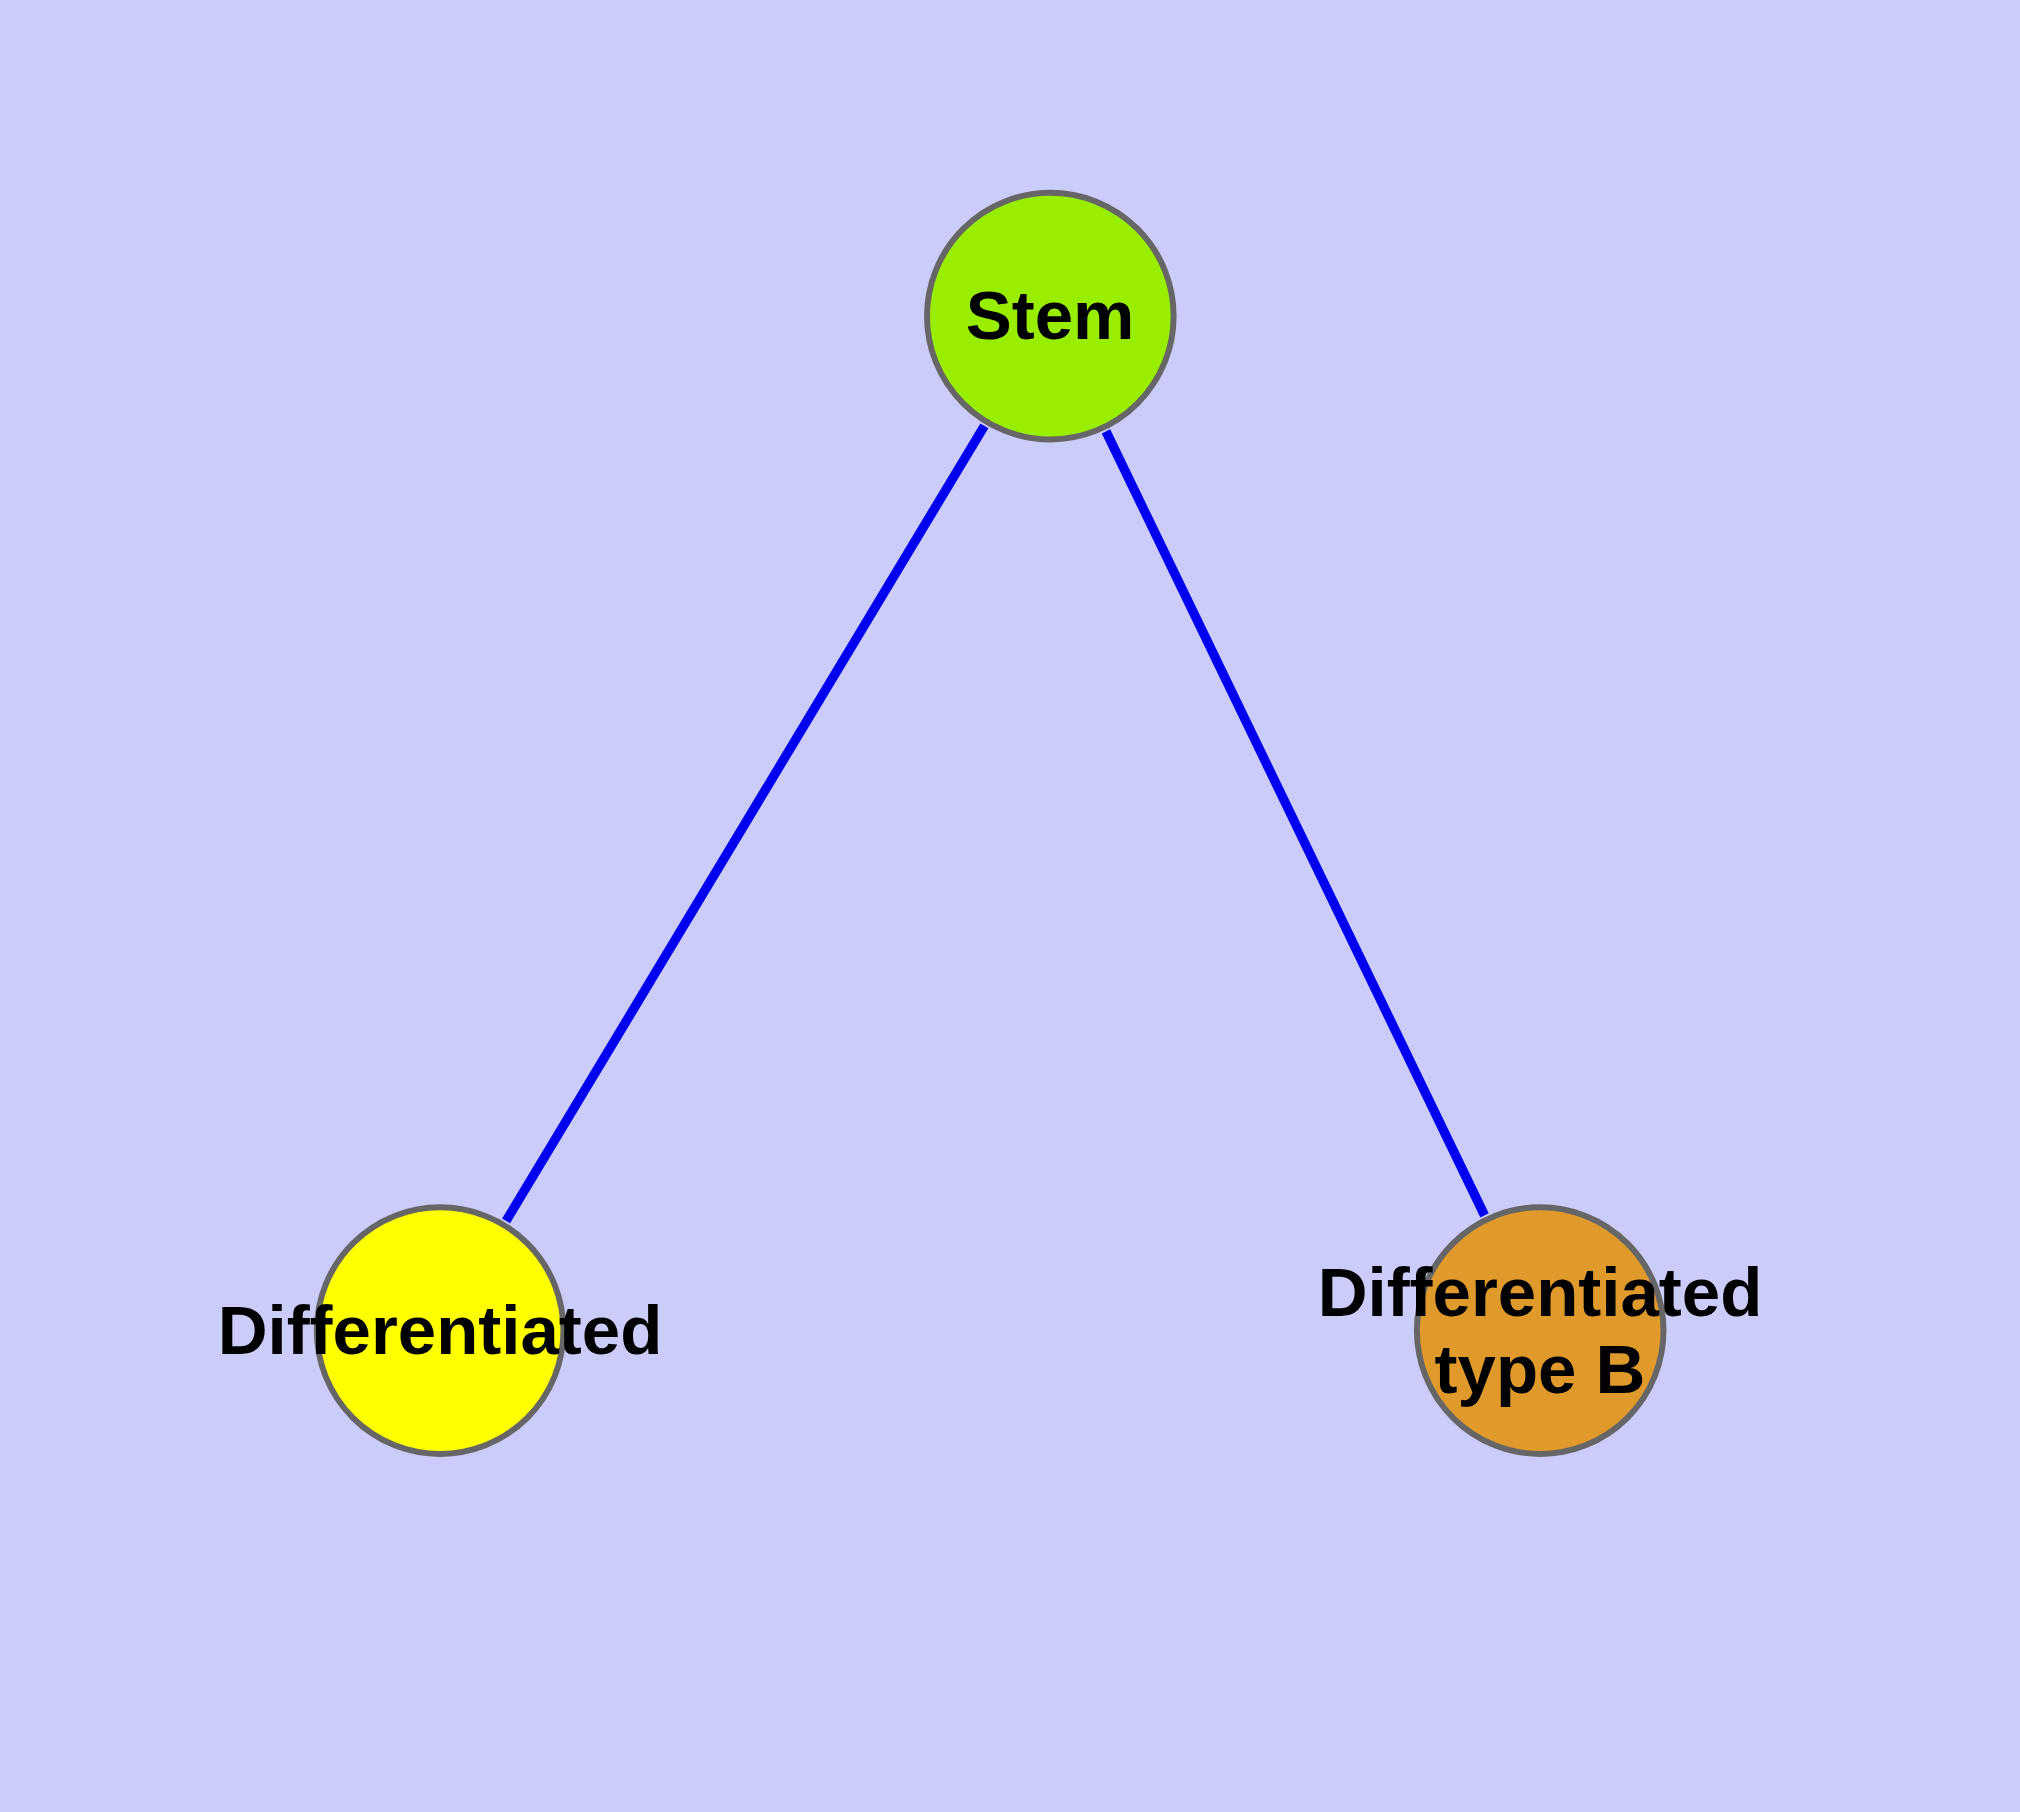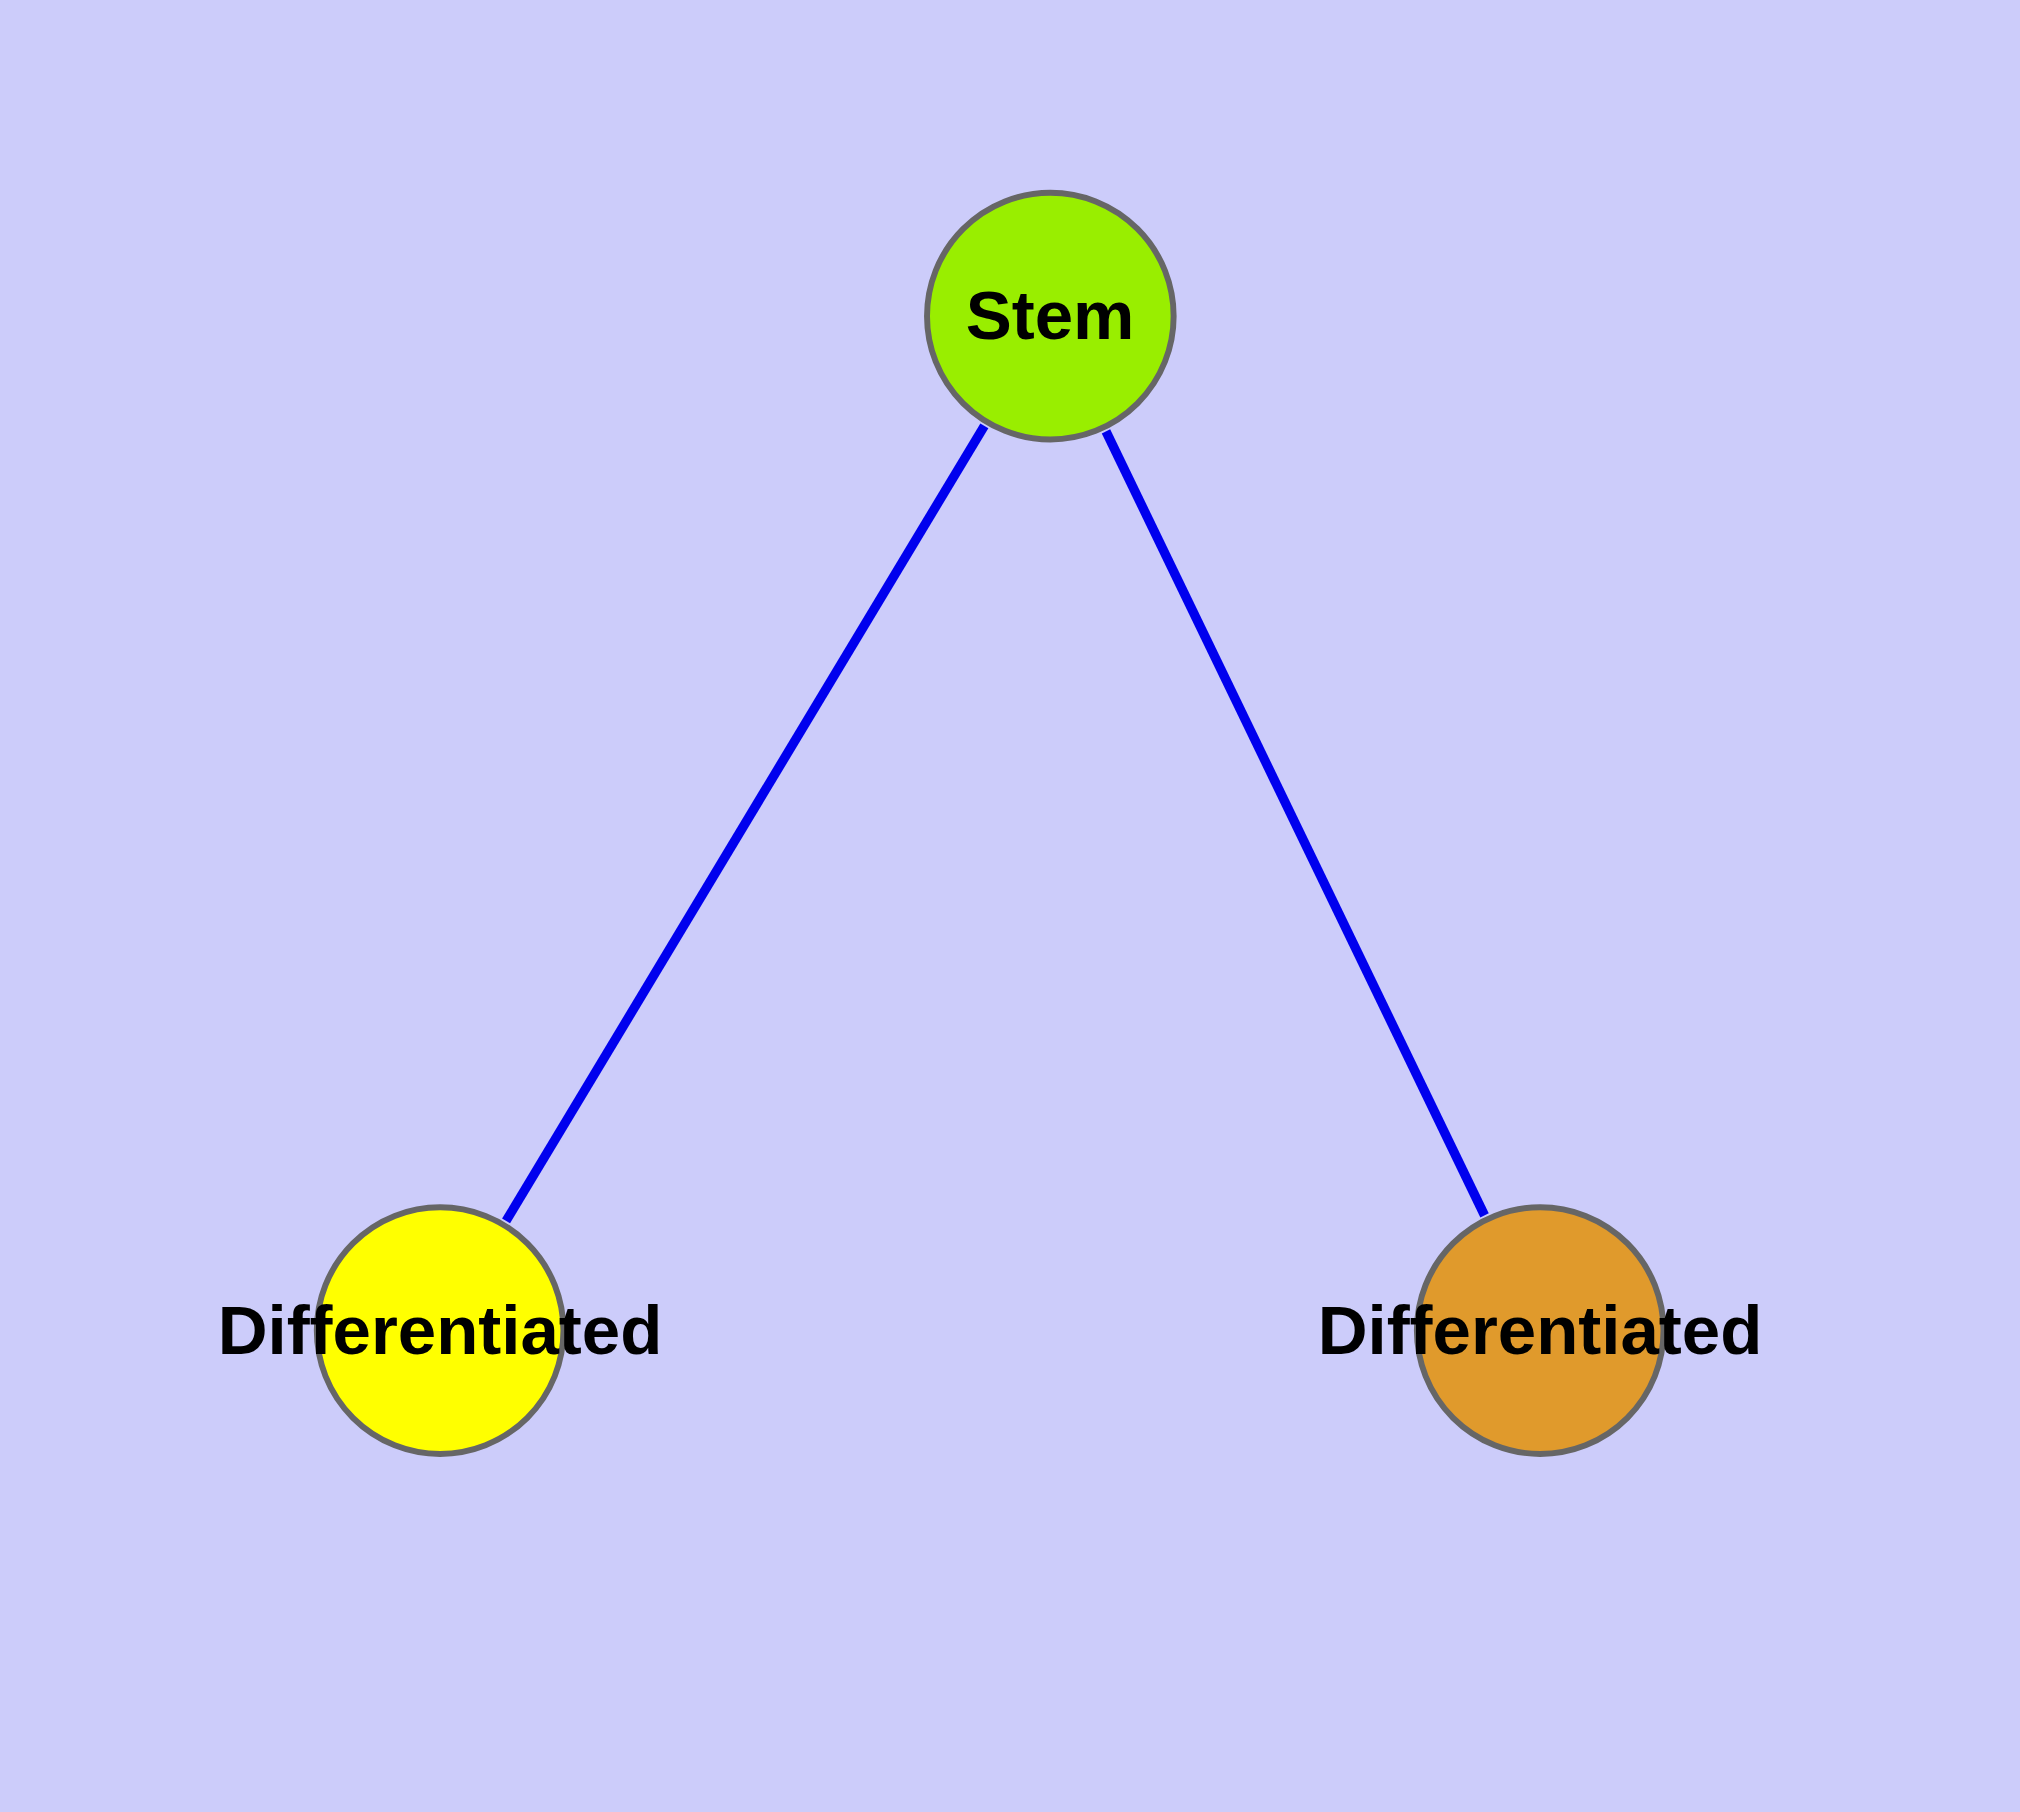--- a/index.html
+++ b/index.html
@@ -53,17 +53,18 @@
 
   <div id="label-layer">
       <div class="node-label" style="left: 1050px; top: 316px; font-size: 69px; color: rgb(0, 0, 0);">
         <div>Stem</div>
       </div>
       <div class="node-label" style="left: 440px; top: 1331px; font-size: 69px; color: rgb(0, 0, 0);">
         <div>Differentiated</div>
       </div>
       <div class="node-label" style="left: 1540px; top: 1331px; font-size: 69px; color: rgb(0, 0, 0);">
         <div>Differentiated</div>
+        <div>type B</div>
       </div>
     </div>
 
 </div>
 
 
 </body></html>

